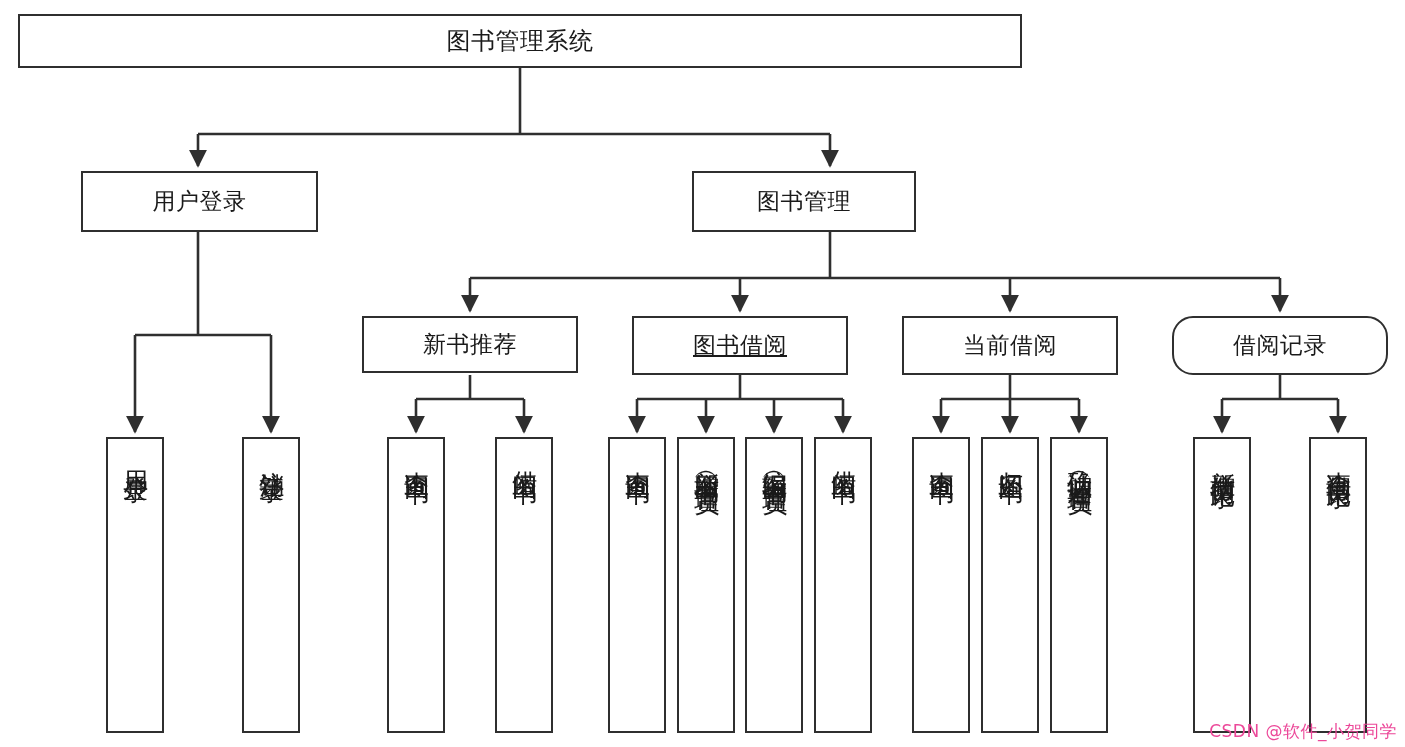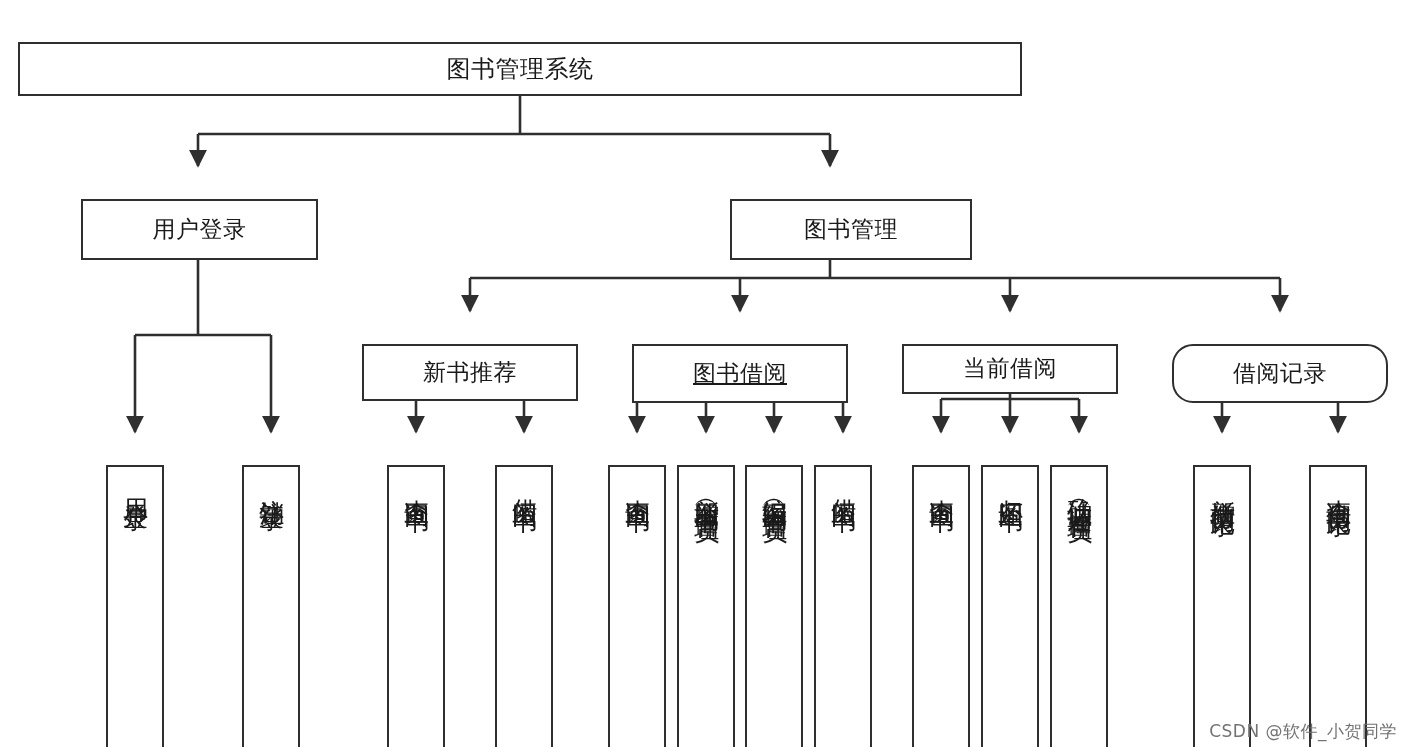--- a/index.html
+++ b/index.html
@@ -9,21 +9,20 @@
 
   .node{
     position:absolute;
     box-sizing:border-box;
     border:2px solid #2f2f2f;
     background:#ffffff;
     display:flex;
     align-items:center;
     justify-content:center;
     color:#1a1a1a;
-    margin-top:28px;
   }
   .node .label{
     display:block;
     text-align:center;
     line-height:1.18;
     letter-spacing:0.5px;
   }
   
   .node.horiz .label{
     writing-mode:horizontal-tb;
@@ -43,21 +42,21 @@
     letter-spacing:3px;
     white-space:nowrap;
   }
   .node.root .label{font-size:24px;}
 
   .watermark{
     position:absolute;
     right:8px;
     bottom:4px;
     font-size:17px;
-    color:#737373;
+    color:#ec4899;
     white-space:nowrap;
     letter-spacing:0.5px;
   }
 </style>
 </head>
 <body>
 
 <div id="canvas">
 
   <svg id="wires" viewBox="0 0 1405 747">
@@ -111,31 +110,31 @@
     </g>
   </svg>
 
   <div class="node horiz root" style="left:18px;top:14px;width:1004px;height:54px;">
     <span class="label">图书管理系统</span>
   </div>
 
   <div class="node horiz" style="left:81px;top:171px;width:237px;height:61px;">
     <span class="label">用户登录</span>
   </div>
-  <div class="node horiz" style="left:730px;top:171px;width:242px;height:61px;">
+  <div class="node horiz" style="left:692px;top:171px;width:224px;height:61px;">
     <span class="label">图书管理</span>
   </div>
 
   <div class="node horiz" style="left:362px;top:316px;width:216px;height:57px;">
     <span class="label">新书推荐</span>
   </div>
   <div class="node horiz" style="left:632px;top:316px;width:216px;height:59px;text-decoration:underline;">
     <span class="label">图书借阅</span>
   </div>
-  <div class="node horiz" style="left:902px;top:316px;width:216px;height:50px;">
+  <div class="node horiz" style="left:902px;top:316px;width:216px;height:59px;">
     <span class="label">当前借阅</span>
   </div>
   <div class="node horiz" style="left:1172px;top:316px;width:216px;height:59px;border-radius:21px;">
     <span class="label">借阅记录</span>
   </div>
 
   <div class="node vert" style="left:106px;top:437px;width:58px;height:296px;">
     <span class="label">用户登录</span>
   </div>
   <div class="node vert" style="left:242px;top:437px;width:58px;height:296px;">

